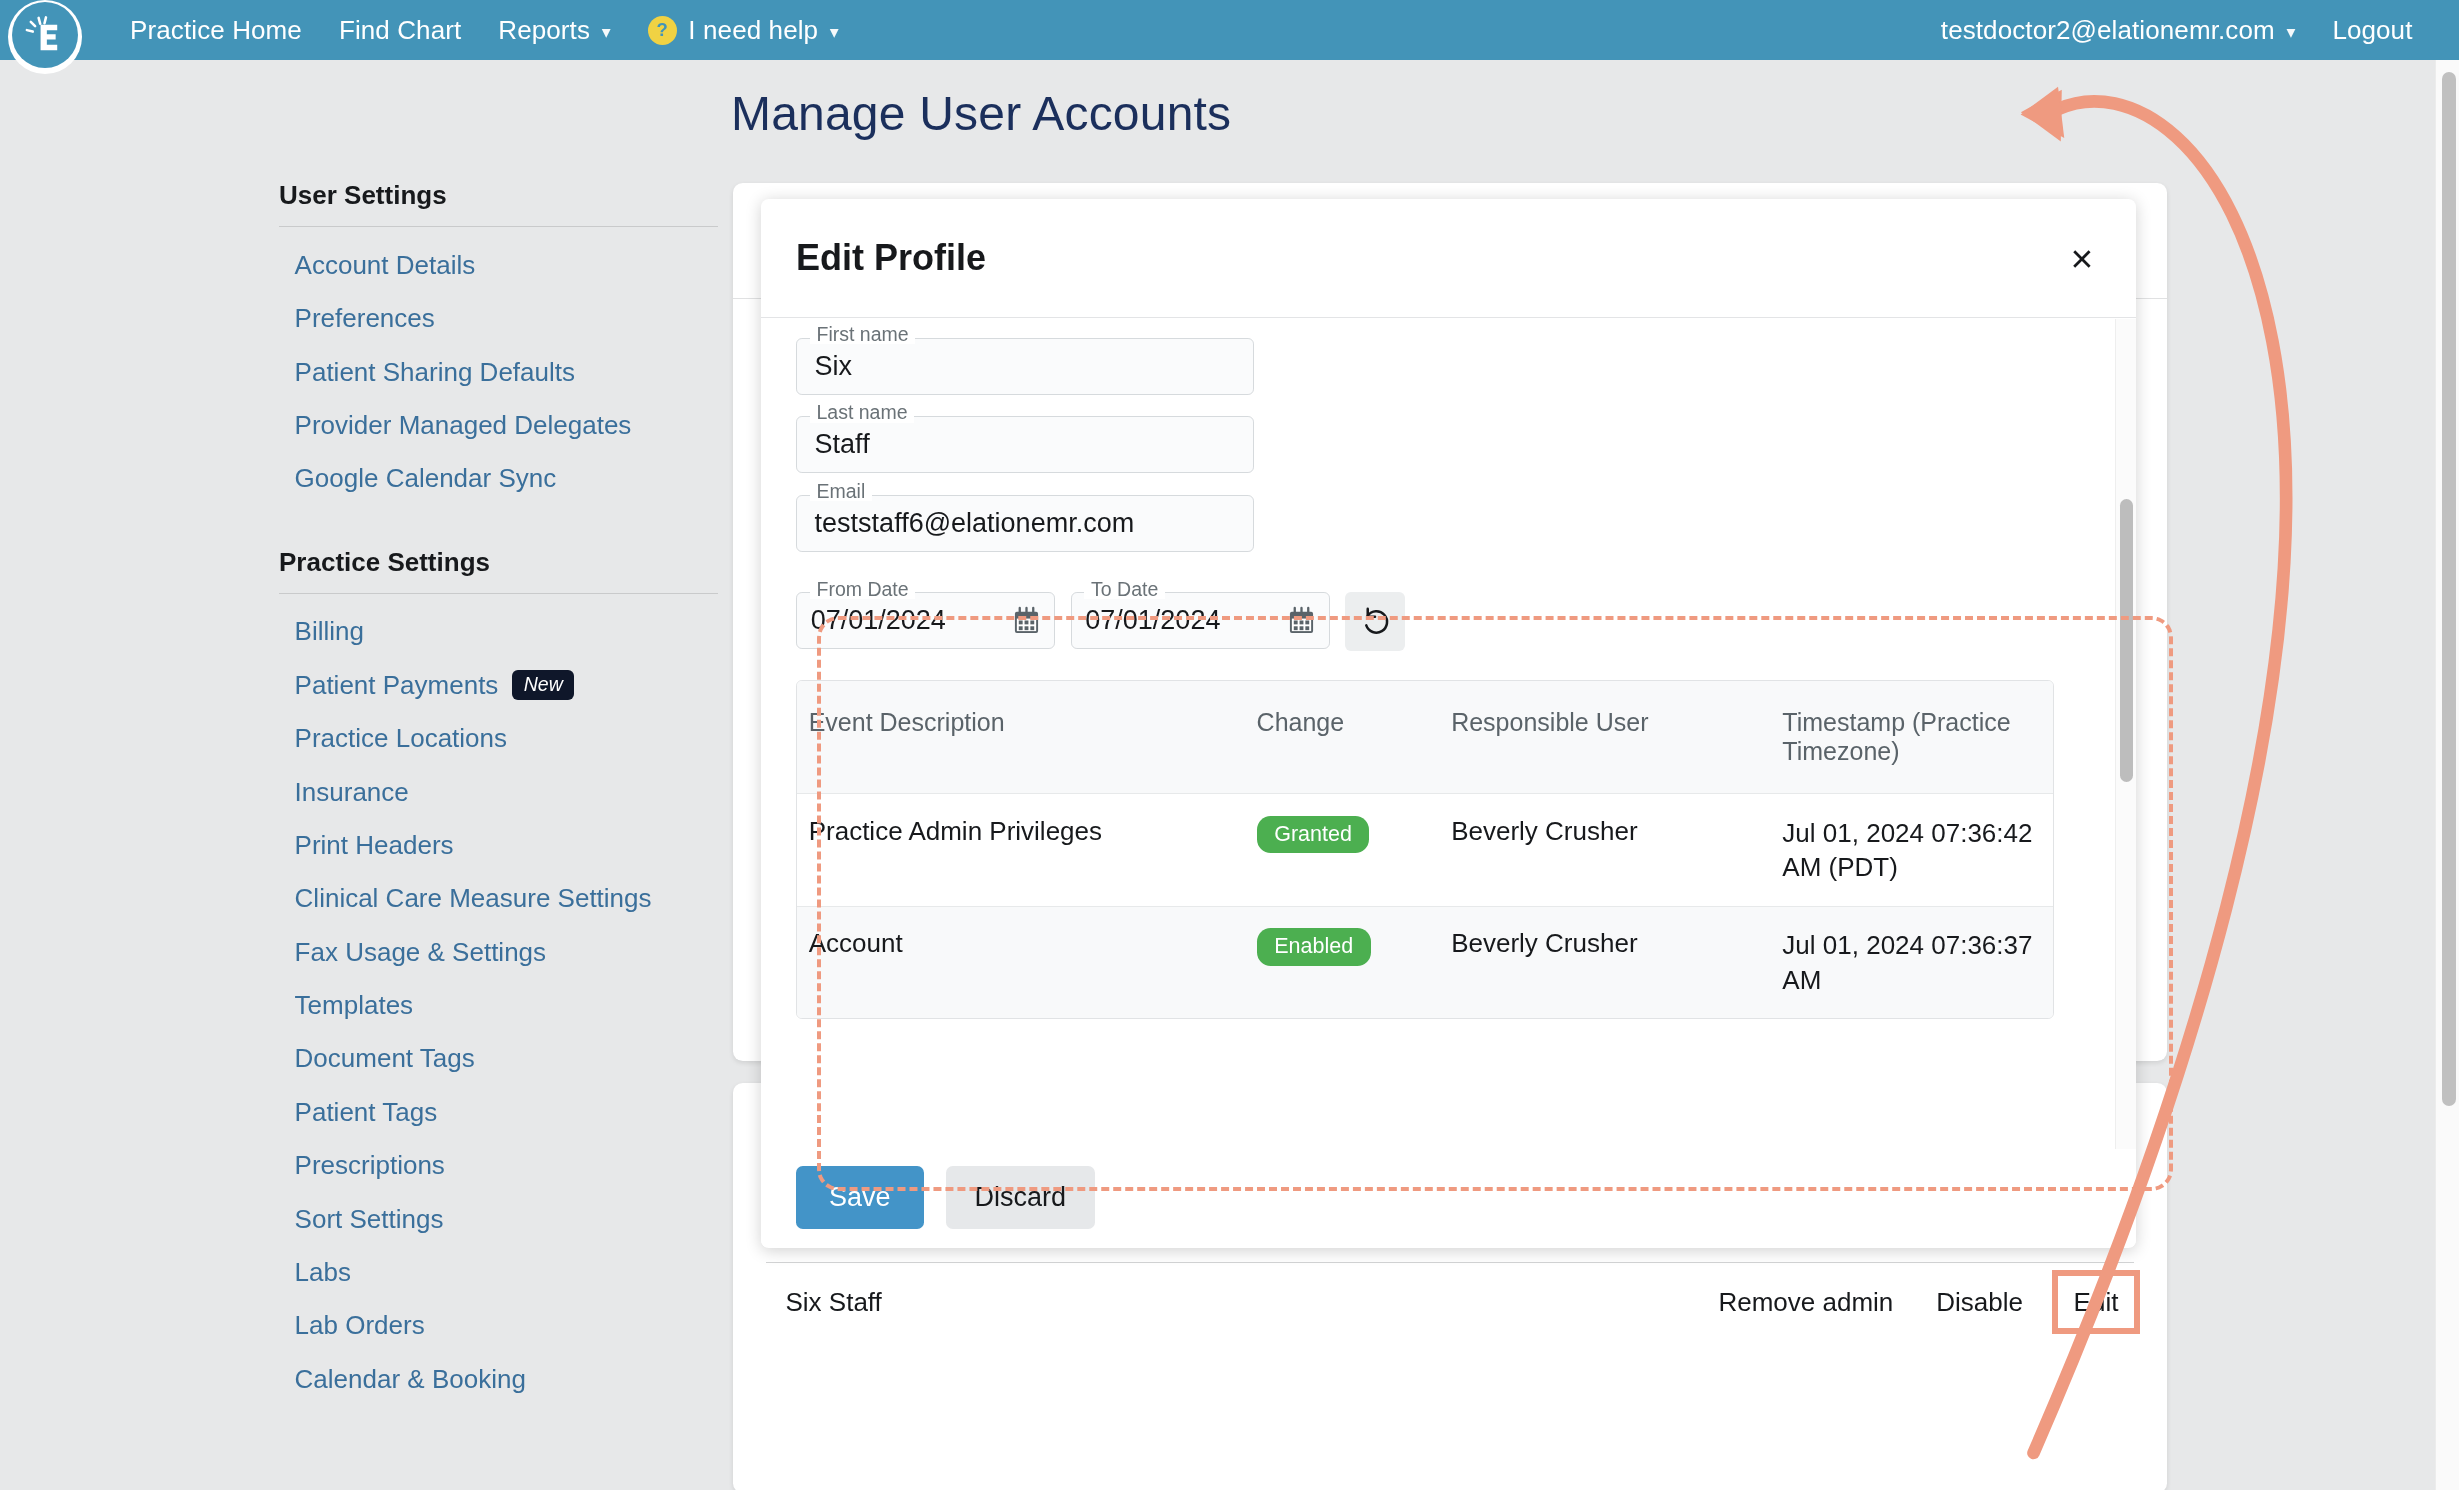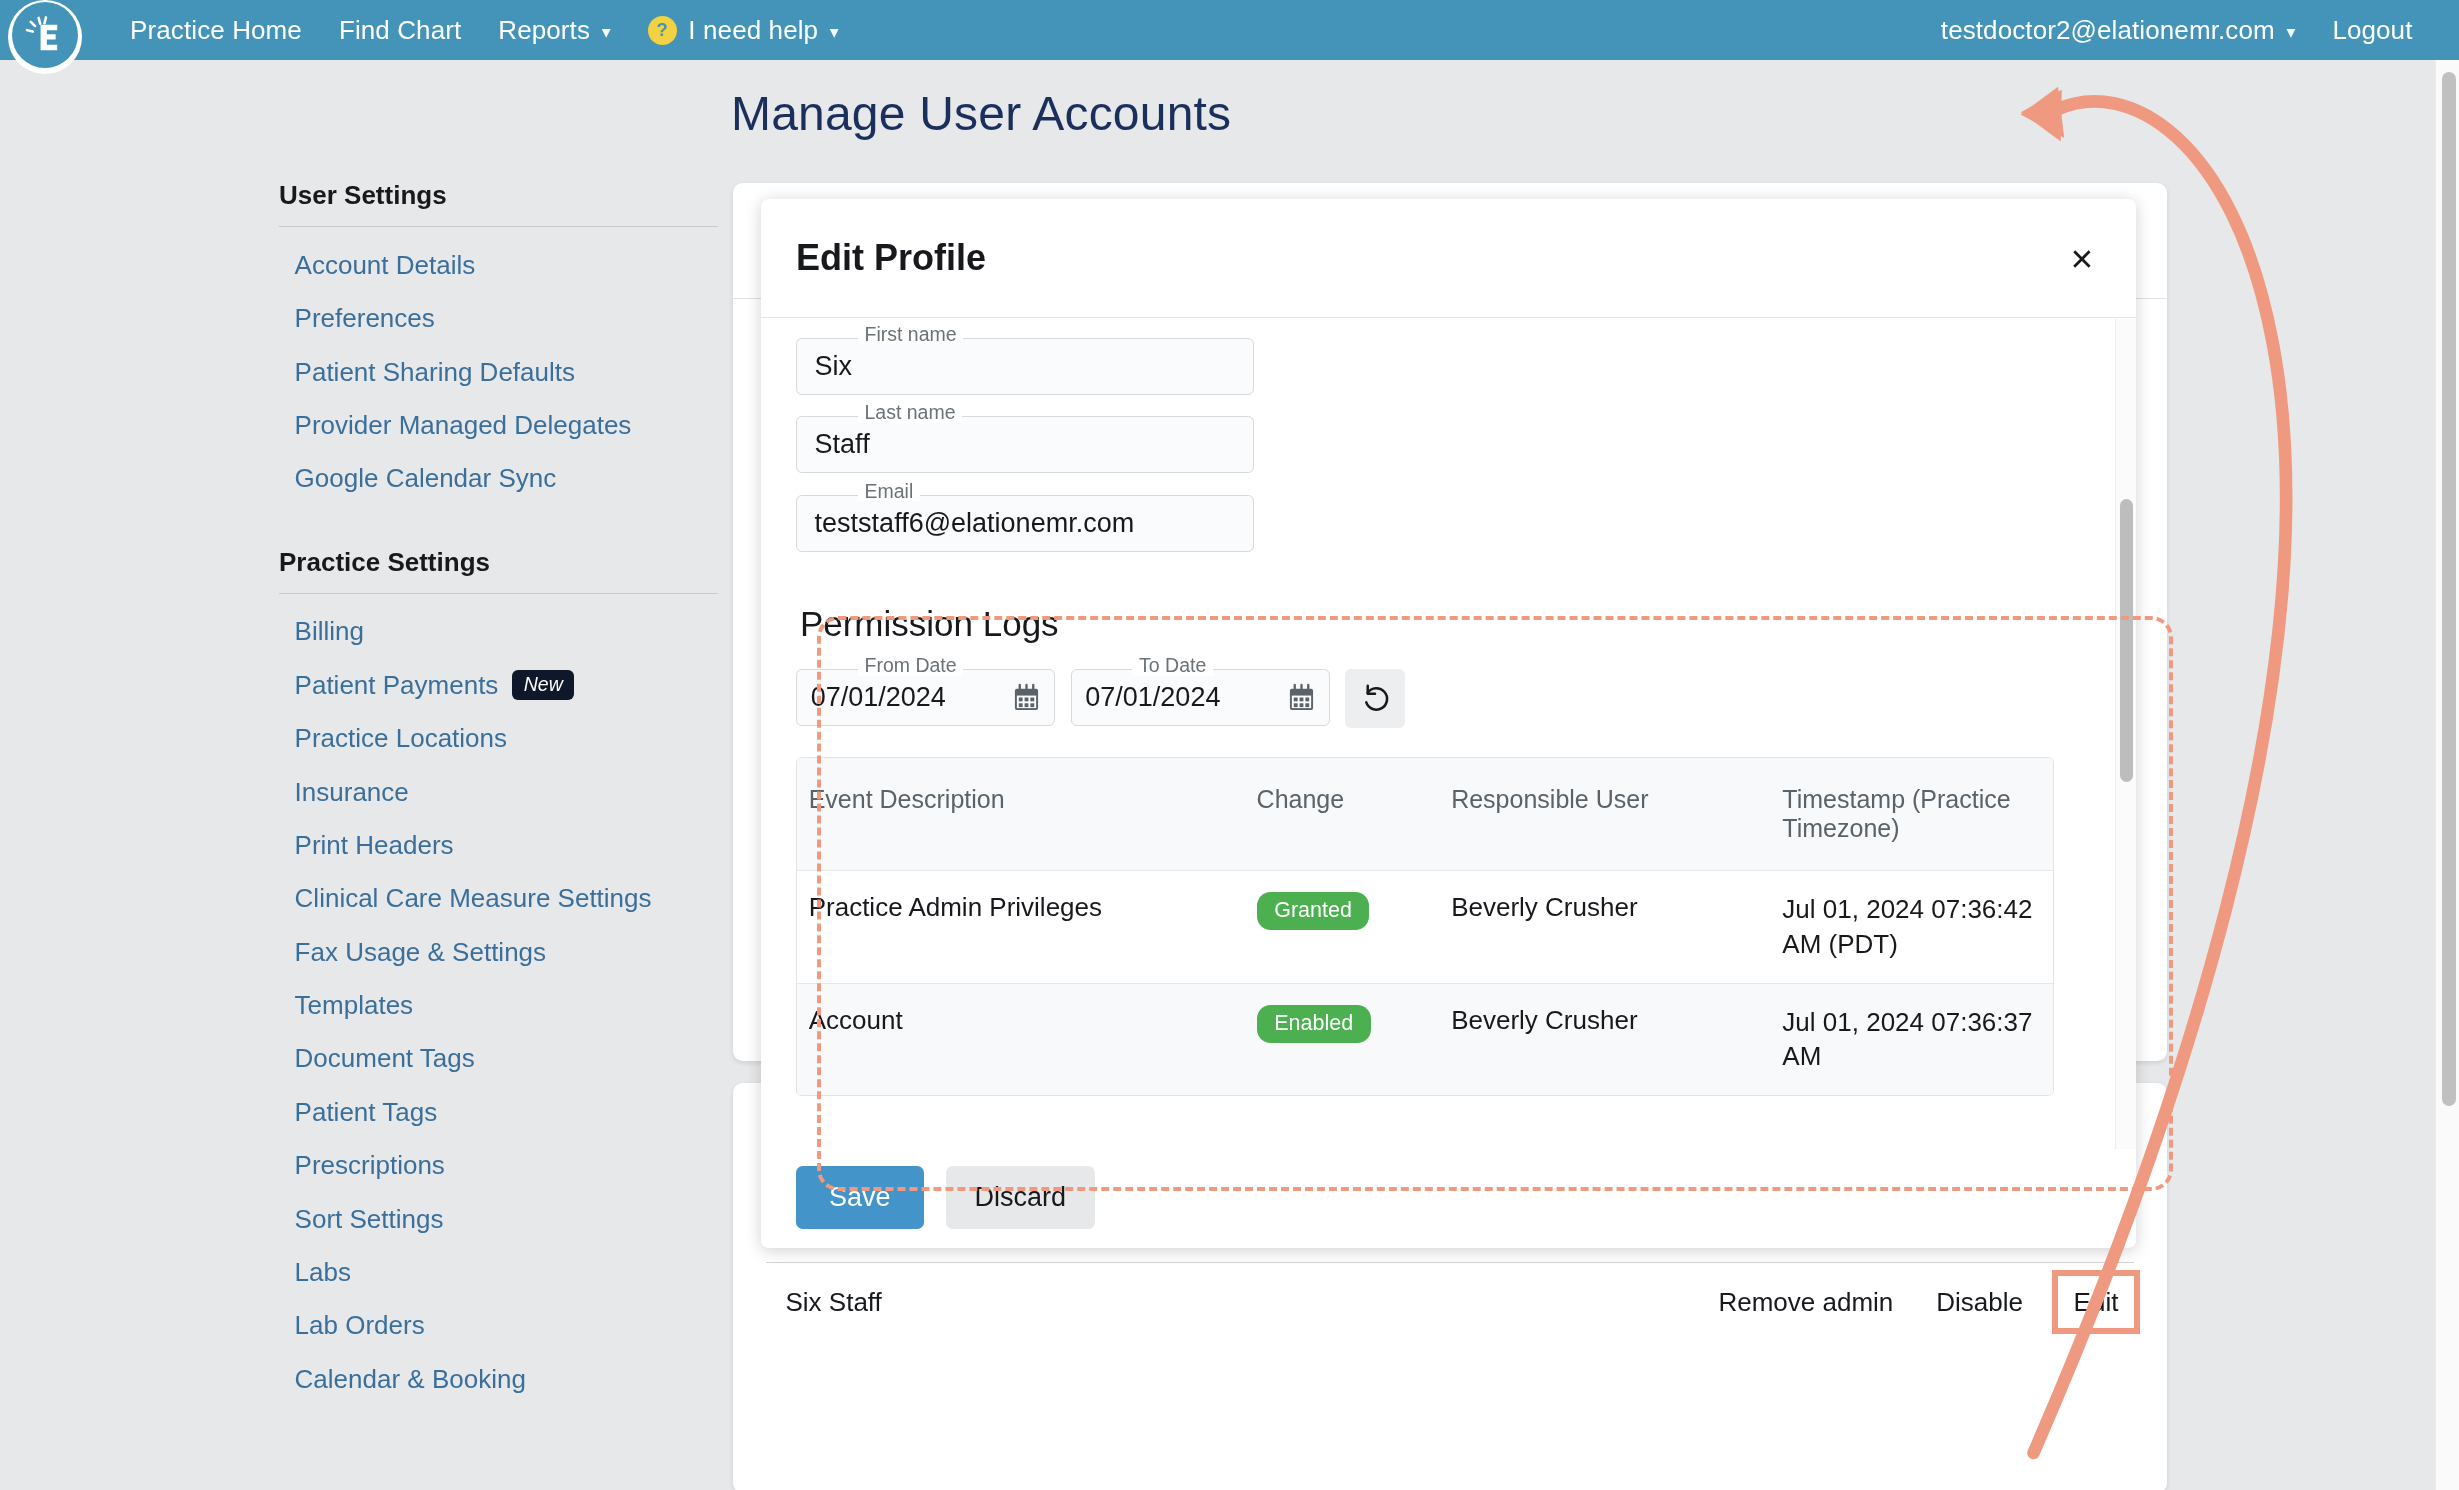--- a/index.html
+++ b/index.html
@@ -164,21 +164,21 @@
   }
 
   
   .field { position:relative; margin-bottom: 21.5px; }
   .field-box {
     border: 1px solid #d6dadd; border-radius: 5.9px; background:#fafbfc;
     height: 57px; display:flex; align-items:center; padding: 0 17.6px;
   }
   .field-label {
     position:absolute; top: -12.7px; left: 13.7px; background:#ffffff;
-    padding: 0 6.8px; font-size: 19.5px; color:#6a7277; line-height: 1; margin-left: 48px;
+    padding: 0 6.8px; font-size: 19.5px; color:#6a7277; line-height: 1;
   }
   .field-value { font-size: 27px; color:#17191c; }
   #f-first, #f-last, #f-email { width: 458px; }
 
   
   .perm-wrap { position: relative; margin-top: 29px; padding: 11.7px 0 21.5px 0; }
   .perm-title { font-size: 35px; color:#17191c; margin: 11.7px 0 25px 3.9px; }
   .date-row { display:flex; align-items:flex-start; gap: 15.6px; margin-bottom: 29px; }
   .date-field { position:relative; width: 259px; }
   .date-box {
@@ -363,21 +363,20 @@
     </div>
 
     <div class="field" id="f-email">
       <div class="field-box">
         <span class="field-value">teststaff6@elationemr.com</span>
       </div>
       <span class="field-label">Email</span>
     </div>
 
     <div class="perm-wrap">
-      <div class="perm-title">Permission Logs</div>
 
       <div class="date-row">
         <div class="date-field">
           <div class="date-box">
             <span class="date-value">07/01/2024</span>
             <svg class="cal-icon" viewBox="0 0 28 30">
               <rect x="2" y="6" width="24" height="22" rx="2" fill="#5a6369"></rect>
               <rect x="4" y="13" width="20" height="13" fill="#ffffff"></rect>
               <g fill="#5a6369">
                 <rect x="6" y="15" width="4" height="4"></rect>

